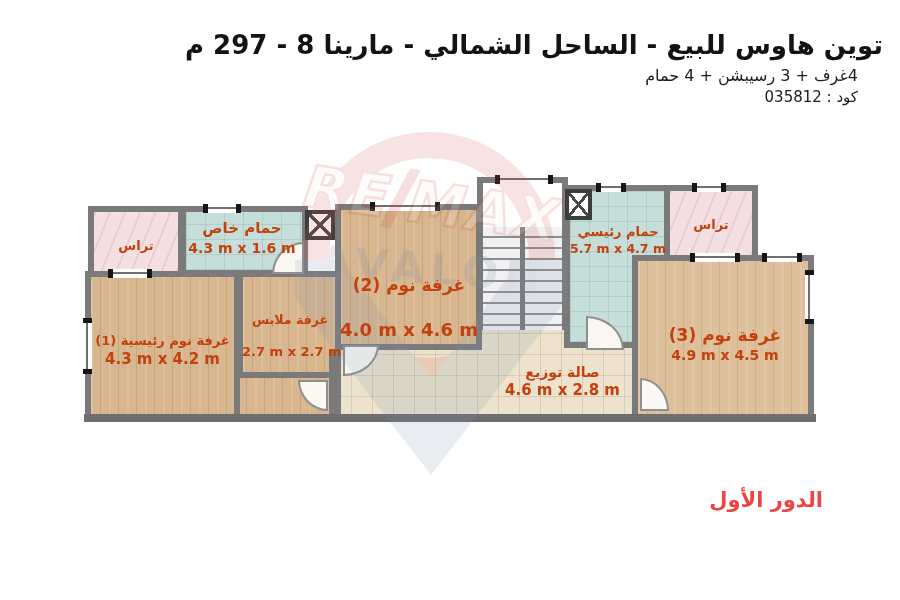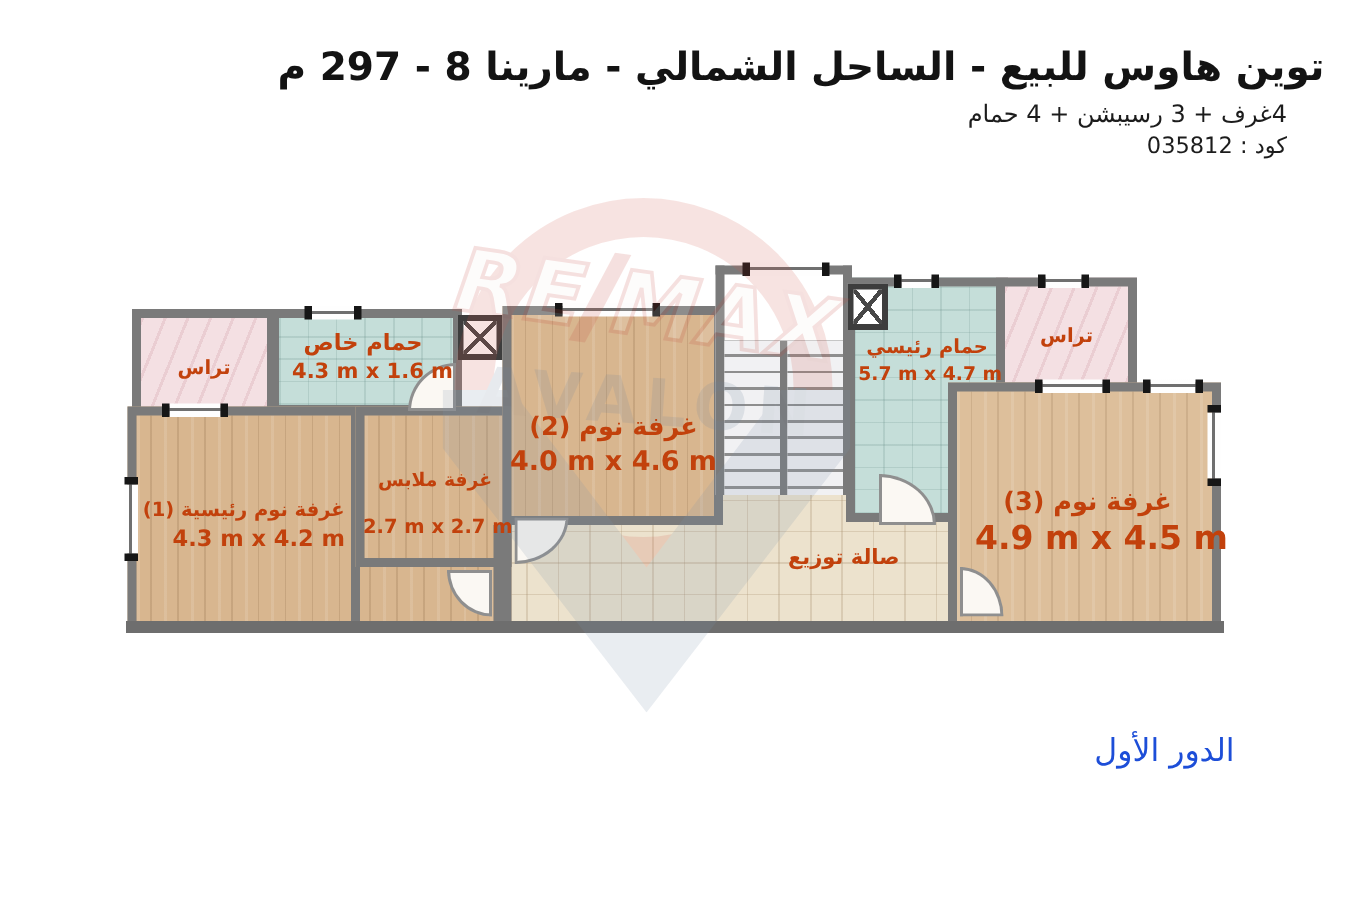--- a/index.html
+++ b/index.html
@@ -40,36 +40,36 @@
   .door{position:absolute;z-index:7;box-sizing:border-box;background:#fbf8f3;border:2px solid #8f8f8f;}
   .wallseg{position:absolute;background:#7a7a7a;z-index:6;}
   .outer-bottom{position:absolute;left:84px;top:414px;width:732px;height:8px;background:#6e6e6e;z-index:7;}
 
   .win-h{position:absolute;z-index:9;height:9px;box-sizing:border-box;border-left:5px solid #161616;border-right:5px solid #161616;
          background:linear-gradient(180deg,#fefefe 0 3px,#6f6f6f 3px 5px,#fefefe 5px 9px);}
   .win-v{position:absolute;z-index:9;width:9px;box-sizing:border-box;border-top:5px solid #161616;border-bottom:5px solid #161616;
          background:linear-gradient(90deg,#fefefe 0 3px,#6f6f6f 3px 5px,#fefefe 5px 9px);}
 
   .rlabel{position:absolute;z-index:20;text-align:center;color:#c2410c;font-weight:700;line-height:1.3;}
-  .rlabel .rdims{white-space:nowrap;text-align:right;}
+  .rlabel .rdims{white-space:nowrap;}
 
   
   .watermark{position:absolute;left:295px;top:132px;width:275px;height:350px;opacity:.16;z-index:15;pointer-events:none;}
   .wm-ring{position:absolute;left:8px;top:0;width:252px;height:252px;border:26px solid #d0584b;border-radius:50%;box-sizing:border-box;}
   .wm-v{position:absolute;left:0;top:128px;width:272px;height:215px;background:#7e93ab;
         clip-path:polygon(0 0,17% 0,50% 55%,83% 0,100% 0,100% 18%,50% 100%,0 18%);}
   .wm-remax{position:absolute;left:0;top:38px;width:275px;text-align:center;transform:rotate(8deg);
             font-style:italic;font-weight:900;font-size:58px;color:#f7efec;
             -webkit-text-stroke:2.5px #c5473c;white-space:nowrap;letter-spacing:2px;}
   .wm-slash{display:inline-block;width:11px;height:62px;background:#c5473c;transform:skewX(-20deg);
             margin:0 3px;vertical-align:-10px;-webkit-text-stroke:0;}
   .wm-avalon{position:absolute;left:0;top:112px;width:275px;text-align:center;transform:rotate(4deg);
              font-weight:700;font-size:43px;letter-spacing:6px;color:#70849c;white-space:nowrap;}
 
-  .floor-label{position:absolute;top:488px;right:77px;font-size:21px;font-weight:400;color:#1d4ed8;white-space:nowrap;}
+  .floor-label{position:absolute;top:488px;right:77px;font-size:21px;font-weight:700;color:#ef4444;white-space:nowrap;}
 </style>
 </head>
 <body>
 
 <div class="page">
 
   <div class="hdr-title" dir="rtl">توين هاوس للبيع - الساحل الشمالي - مارينا 8 - 297 م</div>
   <div class="hdr-sub" dir="rtl">4غرف + 3 رسيبشن + 4 حمام</div>
   <div class="hdr-code" dir="rtl">كود : 035812</div>
 
@@ -127,35 +127,36 @@
     <div class="rlabel" style="left:95px;top:333px;width:135px;font-size:13px;">
       <div class="rname" dir="rtl">غرفة نوم رئيسية (1)</div>
       <div class="rdims" dir="ltr" style="font-size:15px;">4.3 m x 4.2 m</div>
     </div>
     <div class="rlabel" style="left:242px;top:312px;width:96px;font-size:12.5px;">
       <div class="rname" dir="rtl">غرفة ملابس</div>
       <div class="rdims" dir="ltr" style="font-size:13px;margin-top:16px;">2.7 m x 2.7 m</div>
     </div>
     <div class="rlabel" style="left:340px;top:274px;width:138px;font-size:17px;">
       <div class="rname" dir="rtl">غرفة نوم (2)</div>
-      <div class="rdims" dir="ltr" style="font-size:18px;">4.0 m x 4.6 m</div>
+      <div class="rdims" dir="ltr" style="font-size:18px;margin-top:22px;">4.0 m x 4.6 m</div>
     </div>
     <div class="rlabel" style="left:568px;top:224px;width:100px;font-size:13px;">
       <div class="rname" dir="rtl">حمام رئيسي</div>
       <div class="rdims" dir="ltr" style="font-size:12.5px;">5.7 m x 4.7 m</div>
     </div>
     <div class="rlabel" style="left:668px;top:217px;width:86px;font-size:13px;">
       <div class="rname" dir="rtl">تراس</div>
     </div>
     <div class="rlabel" style="left:650px;top:324px;width:150px;font-size:17px;">
       <div class="rname" dir="rtl">غرفة نوم (3)</div>
-      <div class="rdims" dir="ltr" style="font-size:22px;">4.9 m x 4.5 m</div>
+      <div class="rdims" dir="ltr" style="font-size:14px;">4.9 m x 4.5 m</div>
     </div>
     <div class="rlabel" style="left:500px;top:363px;width:125px;font-size:14px;">
       <div class="rname" dir="rtl">صالة توزيع</div>
+      <div class="rdims" dir="ltr" style="font-size:15px;">4.6 m x 2.8 m</div>
     </div>
 
     <div class="watermark">
       <div class="wm-ring"></div>
       <div class="wm-v"></div>
       <div class="wm-remax"><span>RE</span><span class="wm-slash"></span><span>MAX</span></div>
       <div class="wm-avalon">AVALON</div>
     </div>
 
   </div>

